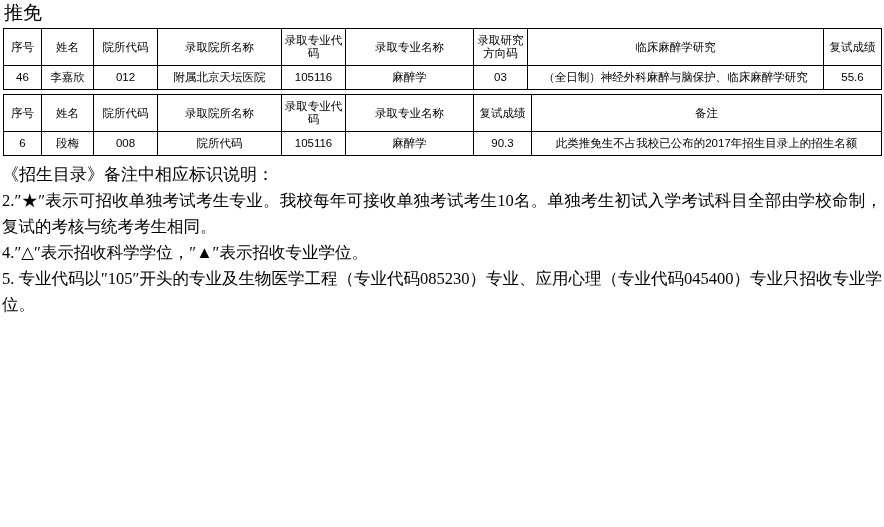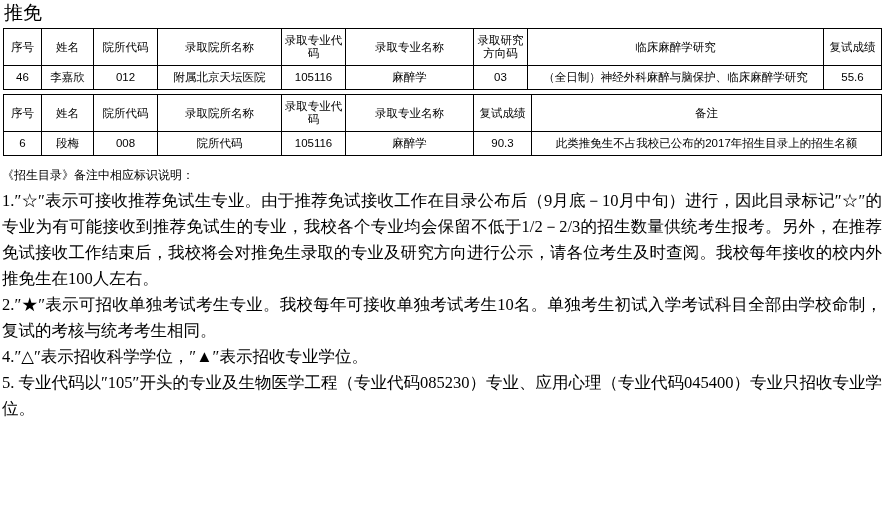--- a/index.html
+++ b/index.html
@@ -60,21 +60,21 @@
     font-size: 16.5px;
     line-height: 26px;
     font-family: "Liberation Serif", "DejaVu Serif", serif;
   }
   .notes p {
     margin: 0;
     text-align: justify;
     text-justify: inter-ideograph;
   }
   .notes p.first {
-    font-size: 12px;
+    font-size: 17px;
   }
   .clipped {
     overflow: hidden;
   }
 </style>
 </head>
 <body>
 
 <div class="page">
 
@@ -150,19 +150,18 @@
         <td class="row">105116</td>
         <td class="row">麻醉学</td>
         <td class="row">90.3</td>
         <td class="row left">此类推免生不占我校已公布的2017年招生目录上的招生名额</td>
       </tr>
     </tbody>
   </table>
 
   <div class="notes">
     <p class="first">《招生目录》备注中相应标识说明：</p>
-    <p>1.″☆″表示可接收推荐免试生专业。由于推荐免试接收工作在目录公布后（9月底－10月中旬）进行，因此目录标记″☆″的专业为有可能接收到推荐免试生的专业，我校各个专业均会保留不低于1/2－2/3的招生数量供统考生报考。另外，在推荐免试接收工作结束后，我校将会对推免生录取的专业及研究方向进行公示，请各位考生及时查阅。我校每年接收的校内外推免生在100人左右。</p>
     <p>2.″★″表示可招收单独考试考生专业。我校每年可接收单独考试考生10名。单独考生初试入学考试科目全部由学校命制，复试的考核与统考考生相同。</p>
     <p>4.″△″表示招收科学学位，″▲″表示招收专业学位。</p>
     <p>5. 专业代码以″105″开头的专业及生物医学工程（专业代码085230）专业、应用心理（专业代码045400）专业只招收专业学位。</p>
   </div>
 
 </div>
 
 </body></html>

